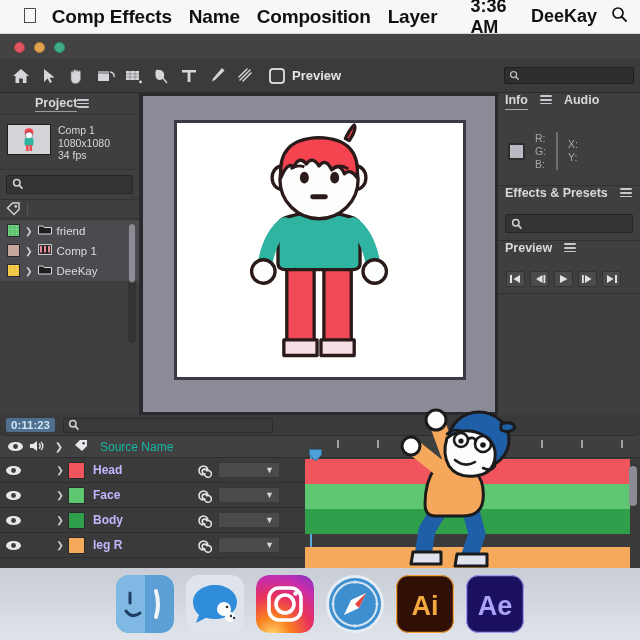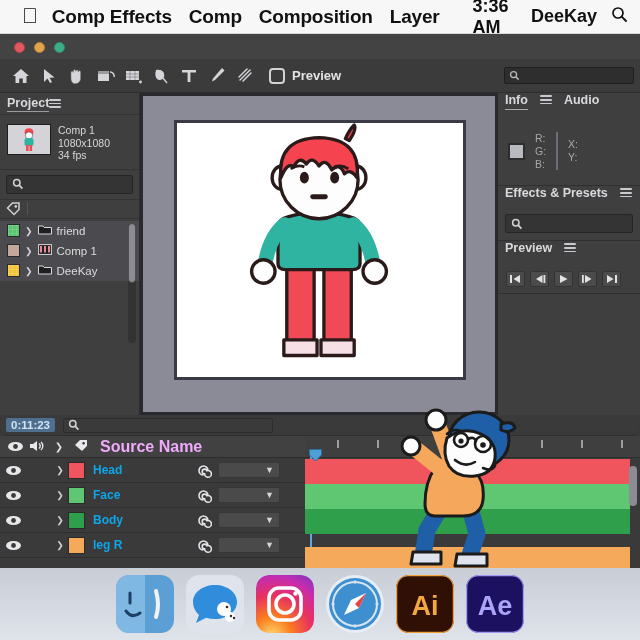--- a/index.html
+++ b/index.html
@@ -77,21 +77,21 @@
 
   
   .project {
     position: absolute; left: 0; top: 59px; width: 140px; height: 322px;
     background: #3f3f3f; border-right: 1px solid #2c2c2c;
   }
   .project .hdr {
     height: 22px; display: flex; align-items: center; padding-left: 7px;
     border-bottom: 1px solid #333;
   }
-  .project .hdr .ul { border-bottom: 1px solid #9a9aa0; padding-bottom: 1px; }
+  .project .hdr .ul { border-bottom: 1px solid #9a9aa0; padding-bottom: 1px; margin-left: 28px; }
   .comp-info { display: flex; padding: 9px 6px 7px 7px; gap: 7px; }
   .thumb {
     width: 44px; height: 31px; background: #cfcfd4; border: 1px solid #1e1e1e;
     position: relative; overflow: hidden; flex: none;
   }
   .comp-meta { font-size: 10.5px; color: #d7d7db; line-height: 12.6px; }
   .proj-sep { height: 1px; background: #333; }
   .search-row { padding: 5px 6px; }
   .search-field {
     height: 19px; background: #343434; border: 1px solid #262626; border-radius: 2px;
@@ -167,32 +167,32 @@
   .tl-search {
     width: 210px; height: 15px; background: #3a3a3a; border: 1px solid #2c2c2c;
     border-radius: 2px; display: flex; align-items: center; padding-left: 4px; gap: 4px;
   }
   .colhdr {
     height: 22px; background: #414141; display: flex; align-items: center;
     border-bottom: 1px solid #2d2d2d; position: relative;
   }
   .ch-icons { display: flex; align-items: center; gap: 0px; padding-left: 4px; width: 96px; }
   .chi { width: 22px; text-align: center; color: #ddd; }
-  .ch-source { font-size: 16px; color: #f0abfc; font-weight: bold; padding-left: 4px; }
+  .ch-source { font-size: 12px; color: #14b8a6; font-weight: normal; padding-left: 4px; }
   .ch-right { margin-left: auto; display: flex; align-items: center; gap: 10px; padding-right: 8px; color: #cfcfd4; }
 
   .lrow {
     height: 25px; display: flex; align-items: center; border-bottom: 1px solid #2f2f2f;
     position: relative;
   }
   .lrow .eye { width: 26px; display: flex; justify-content: center; color: #e8e8ec; }
   .lrow .gap1 { width: 26px; }
   .lrow .exp { width: 16px; text-align: center; color: #cfcfd4; font-size: 9px; }
   .lrow .csw { width: 17px; height: 17px; border: 1px solid #2a2a2a; flex: none; }
-  .lrow .lname { font-size: 12px; color: #0ea5e9; padding-left: 8px; width: 105px; font-weight: bold; }
+  .lrow .lname { font-size: 12px; color: #c4b5fd; padding-left: 8px; width: 105px; font-weight: bold; }
   .lrow .spiral { width: 26px; display: flex; justify-content: center; color: #e3e3e7; }
   .lrow .pdrop {
     width: 62px; height: 16px; background: #4a4a4a; border: 1px solid #383838;
     border-radius: 2px; display: flex; align-items: center; justify-content: flex-end;
     padding-right: 5px; color: #d4d4d8; font-size: 9px; margin-left: 2px;
   }
 
   .tracks {
     position: absolute; left: 305px; top: 21px; width: 335px; height: 166px;
     background: #3a3a3a; overflow: hidden;
@@ -220,21 +220,21 @@
   .dockicon { width: 58px; height: 58px; border-radius: 13px; overflow: hidden; position: relative; flex: none; }
 </style>
 </head>
 <body>
 
 <div id="root">
 
   <div class="menubar">
     <span class="apple"></span>
     <span class="mi">Comp Effects</span>
-    <span class="mi">Comp</span>
+    <span class="mi">Name</span>
     <span class="mi">Composition</span>
     <span class="mi">Layer</span>
     <span class="spacer"></span>
     <span class="right-item">3:36 AM</span>
     <span class="right-item">DeeKay</span>
     <span class="srch">
       <svg width="17" height="17" viewBox="0 0 17 17">
           <circle cx="7" cy="7" r="5" fill="none" stroke="#111" stroke-width="1.7"></circle>
           <line x1="10.7" y1="10.7" x2="15" y2="15" stroke="#111" stroke-width="1.9" stroke-linecap="round"></line>
         </svg>

